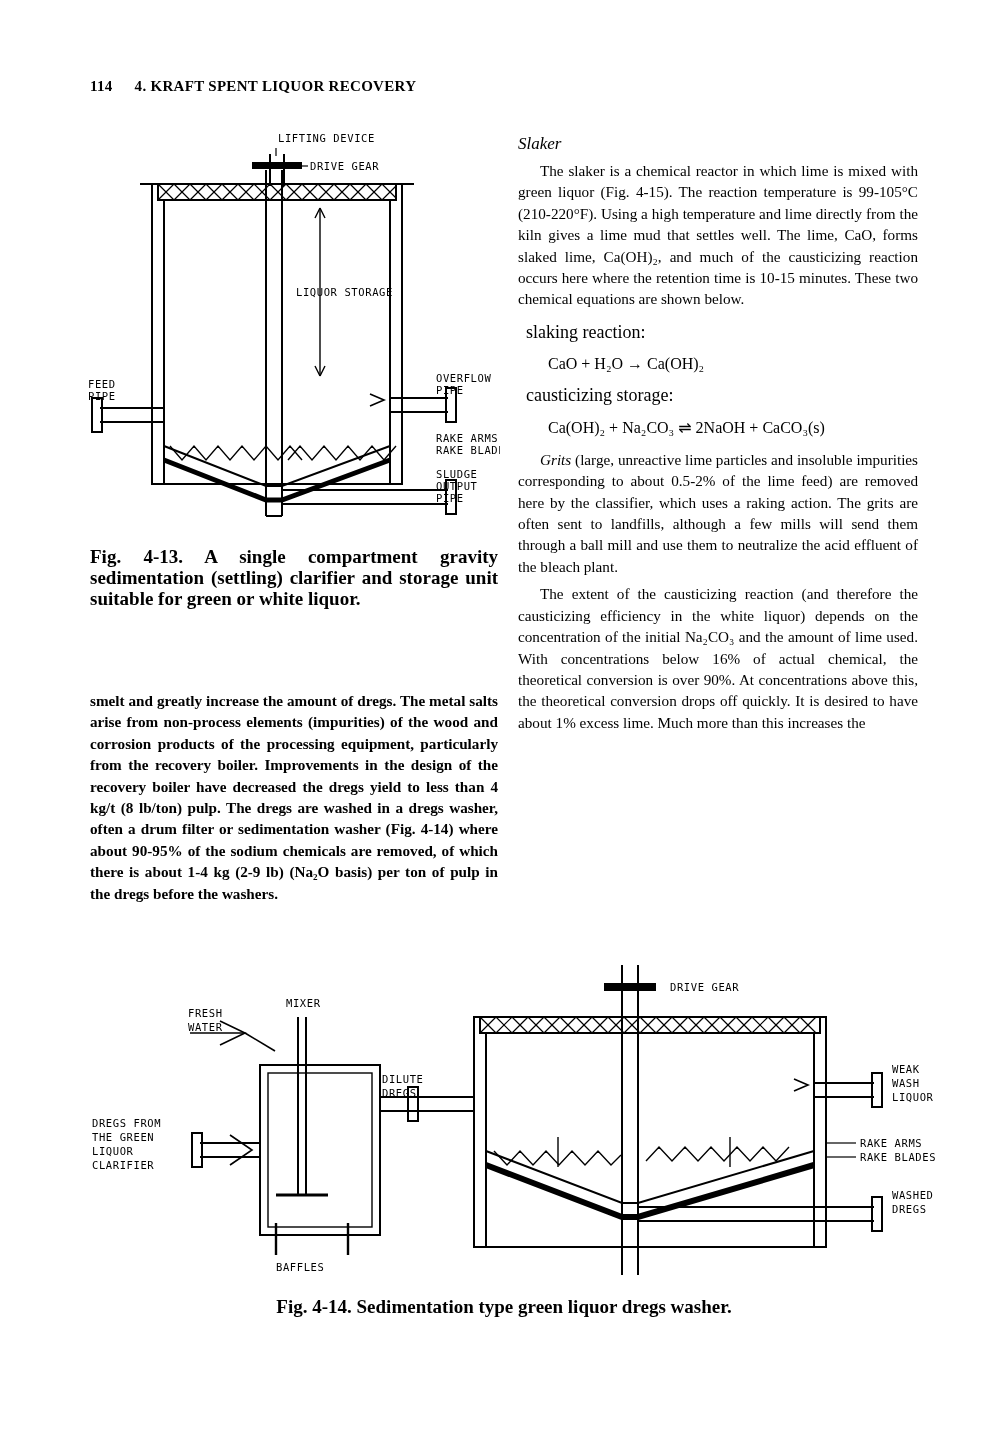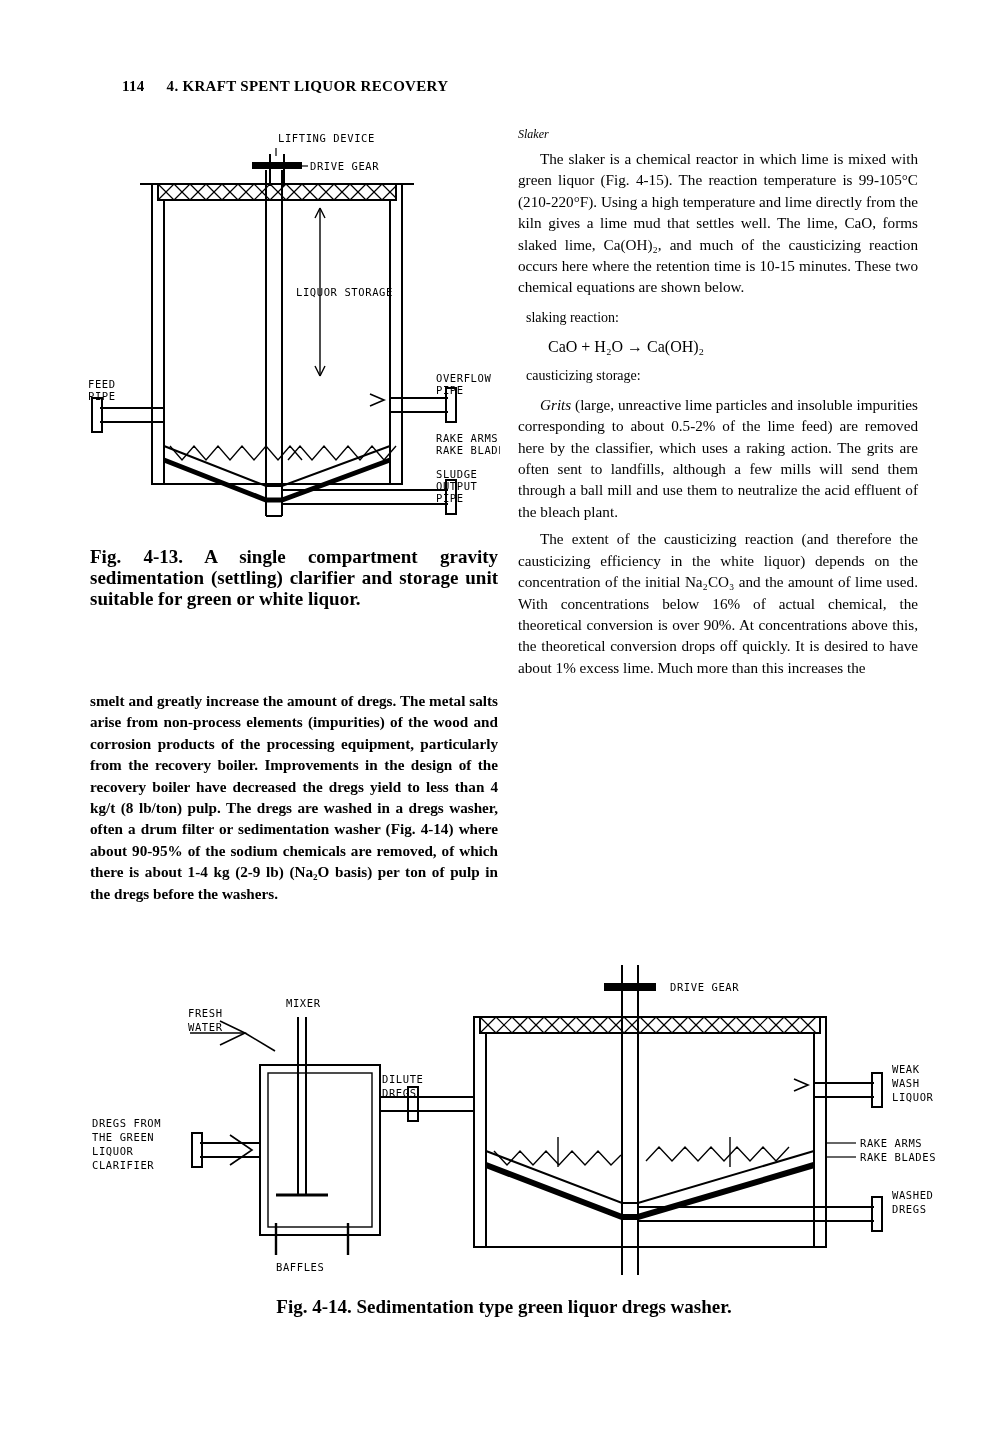--- a/index.html
+++ b/index.html
@@ -11,35 +11,35 @@
     overflow:hidden;
   }
   .page { position:relative; width:1008px; height:1440px; }
 
   
   .pg-header {
     position:absolute; top:78px; left:90px;
     font-family:"Liberation Serif", serif;
     font-weight:bold; font-size:15px; letter-spacing:0.3px;
   }
-  .pg-header .num { margin-right:22px;margin-left:32px; }
+  .pg-header .num { margin-right:22px; }
   .col-right { position:absolute; left:518px; top:120px; width:400px; }
 
   p.body {
     font-size:15.2px; line-height:21.4px;
     text-align:justify; margin:6px 0 0 0;
     text-indent:22px;
     font-family:"Liberation Serif", serif;
   }
   p.body.noindent { text-indent:0; }
-  .sub-head { font-style:italic; font-size:12px; margin:7px 0 2px 0; }
+  .sub-head { font-style:italic; font-size:17px; margin:14px 0 2px 0; }
   .eq {
     font-size:16px; margin:12px 0 12px 30px;
   }
-  .eq-label { font-size:14px; margin:12px 0 4px 8px; }
+  .eq-label { font-size:18px; margin:12px 0 4px 8px; }
 
   .caption {
     font-weight:bold; font-size:19px; line-height:21px;
     text-align:justify; font-family:"Liberation Serif", serif;
   }
 
   
   .figwrap { position:relative; }
   svg { display:block; }
   .lab {
@@ -138,20 +138,21 @@
   <div style="position:absolute; left:90px; top:684px; width:408px;font-weight:bold;">
     <p class="body noindent">smelt and greatly increase the amount of dregs. The metal salts arise from non-process elements (impurities) of the wood and corrosion products of the processing equipment, particularly from the recovery boiler.  Improvements in the design of the recovery boiler have decreased the dregs yield to less than 4 kg/t (8 lb/ton) pulp.  The dregs are washed in a dregs washer, often a drum filter or sedimentation washer (Fig. 4-14) where about 90-95% of the sodium chemicals are removed, of which there is about 1-4 kg (2-9 lb) (Na₂O basis) per ton of pulp in the dregs before the washers.</p>
   </div>
 
   <div class="col-right">
     <div class="sub-head">Slaker</div>
     <p class="body">The slaker is a chemical reactor in which lime is mixed with green liquor (Fig. 4-15).  The reaction temperature is 99-105°C (210-220°F).  Using a high temperature and lime directly from the kiln gives a lime mud that settles well.  The lime, CaO, forms slaked lime, Ca(OH)₂, and much of the causticizing reaction occurs here where the retention time is 10-15 minutes.  These two chemical equations are shown below.</p>
     <div class="eq-label">slaking reaction:</div>
     <div class="eq">CaO  +  H₂O → Ca(OH)₂</div>
     <div class="eq-label">causticizing storage:</div>
+    <div class="eq">Ca(OH)₂ + Na₂CO₃ ⇌ 2NaOH + CaCO₃(s)</div>
     <p class="body" style="margin-top:10px;"><i>Grits</i> <span>(large, unreactive lime particles and insoluble impurities corresponding to about 0.5-2% of the lime feed) are removed here by the classifier, which uses a raking action.  The grits are often sent to landfills, although a few mills will send them through a ball mill and use them to neutralize the acid effluent of the bleach plant.</span></p>
     <p class="body">The extent of the causticizing reaction (and therefore the causticizing efficiency in the white liquor) depends on the concentration of the initial Na₂CO₃ and the amount of lime used.  With concentrations below 16% of actual chemical, the theoretical conversion is over 90%.  At concentrations above this, the theoretical conversion drops off quickly.  It is desired to have about 1% excess lime.  Much more than this increases the</p>
   </div>
 
   <div class="figwrap" style="position:absolute; left:70px; top:955px; width:880px; height:330px;">
     <svg width="880" height="330" viewBox="0 0 880 330">
       <g fill="none" stroke="#000" stroke-width="2">
 
         <rect x="190" y="110" width="120" height="170"></rect>
         <rect x="198" y="118" width="104" height="154" stroke-width="1.4"></rect>

